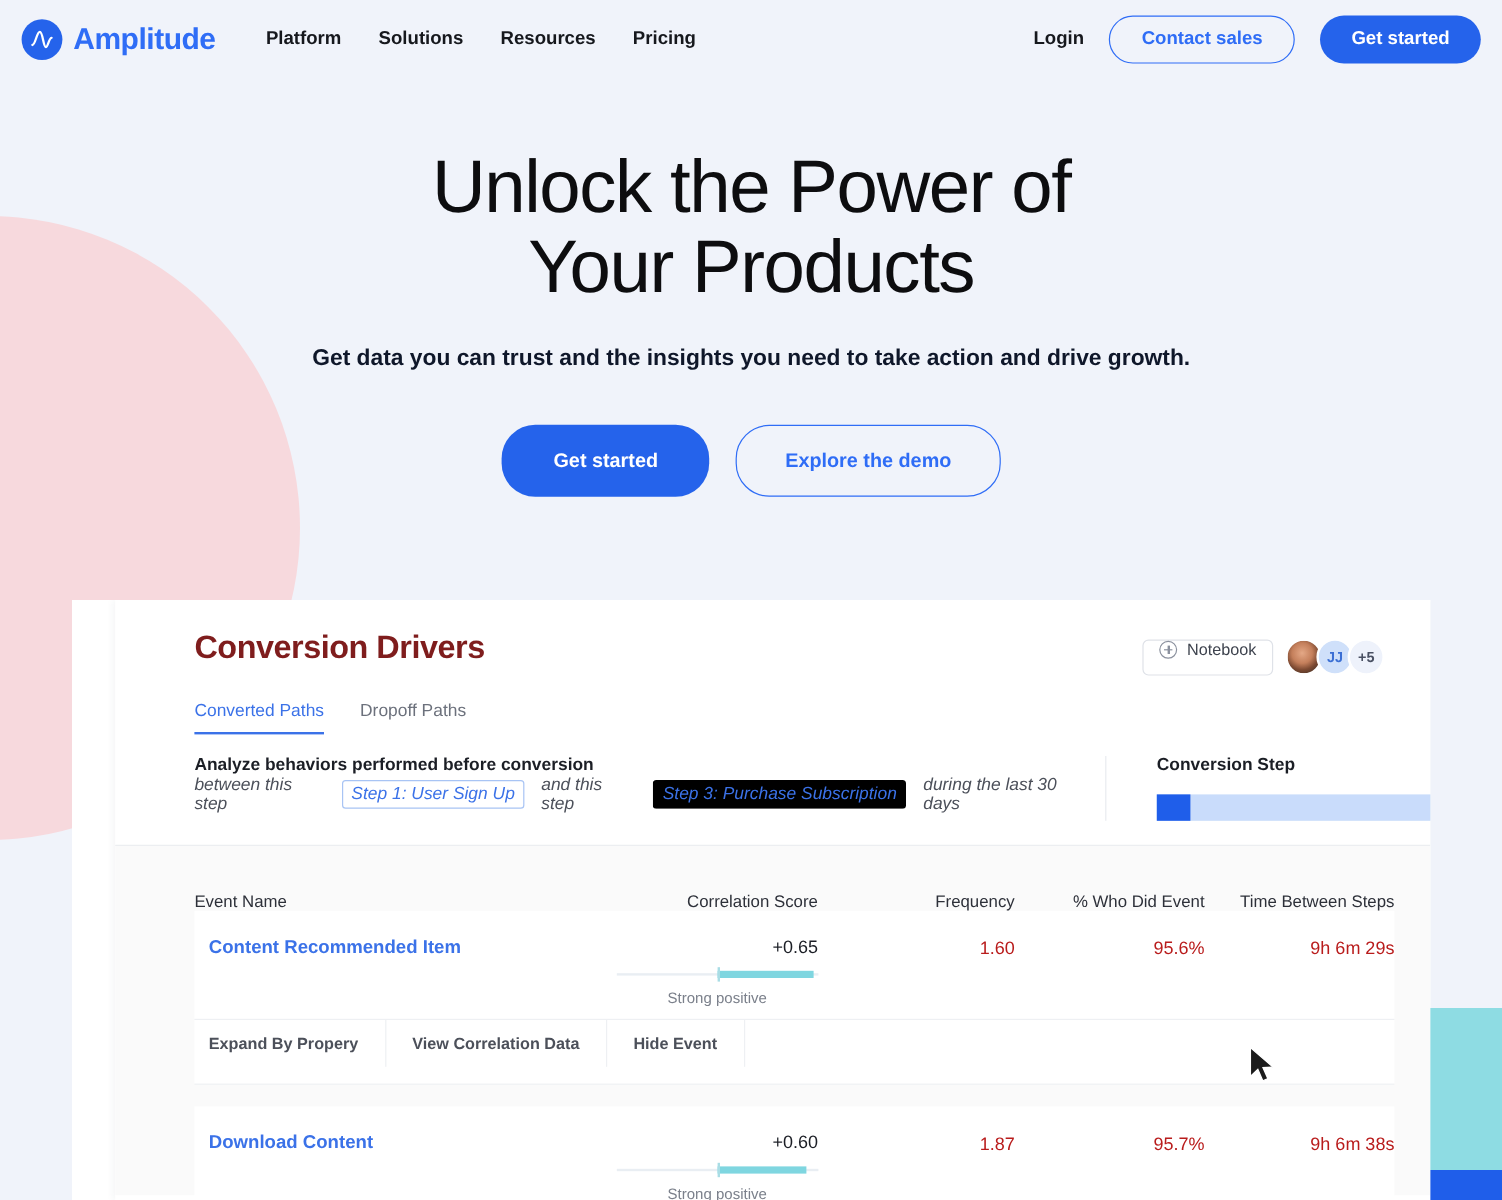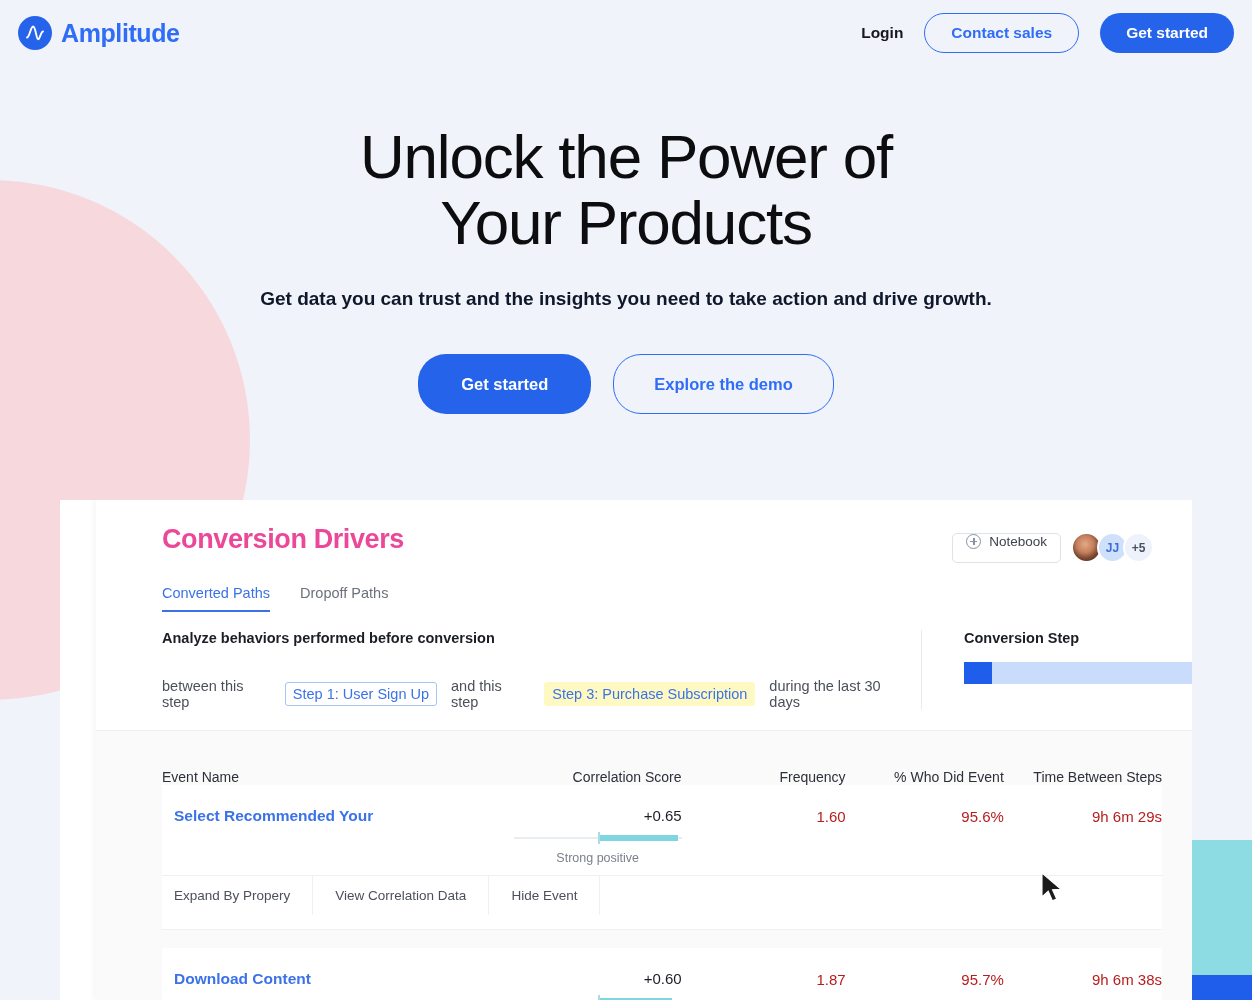--- a/index.html
+++ b/index.html
@@ -190,21 +190,21 @@
     height: 500px;
     background: #ffffff;
     box-shadow: -2px 0 6px rgba(40,50,80,0.05);
   }
   .dash-top {
     padding: 24px 38px 0 66px;
   }
   .dash-title {
     font-size: 27px;
     font-weight: 700;
-    color: #ec4899;
+    color: #7f1d1d;
     letter-spacing: -0.4px;
   }
   .dash-head-row {
     display: flex;
     align-items: flex-start;
   }
   .dash-head-actions {
     margin-left: auto;
     display: flex;
     align-items: center;
@@ -281,42 +281,43 @@
     width: 760px;
     padding-right: 11px;
     border-right: 1px solid #e9ebef;
   }
   .query-heading {
     font-size: 14.5px;
     font-weight: 700;
     color: #1b1e25;
   }
   .query-line {
-    margin-top: 32px;
+    margin-top: 0;
     display: flex;
     align-items: center;
     gap: 14px;
     font-size: 14.5px;
     color: #4c505a;
     flex-wrap: nowrap;
+    font-style: italic;
   }
   .chip {
     color: #3b72e8;
     font-size: 14.5px;
     padding: 3px 7px;
     border-radius: 3px;
     cursor: pointer;
     white-space: nowrap;
   }
   .chip-outlined {
     border: 1px solid #a8c4f4;
     background: #fff;
   }
   .chip-filled {
-    background: #fef9c3;
+    background: #000000;
     border: 1px solid transparent;
   }
   .query-right {
     flex: 1 1 auto;
     padding-left: 42px;
   }
   .conv-step-label {
     font-size: 14.5px;
     font-weight: 700;
     color: #1b1e25;
@@ -427,20 +428,21 @@
     padding-top: 1px;
   }
   .cell-freq { width: 168px; }
   .cell-pct  { width: 162px; }
   .cell-time { width: 162px; }
 
   .row-actions {
     display: flex;
     margin-top: 10px;
     border-top: 1px solid #eef0f3;
+    font-weight: bold;
   }
   .row-action {
     font-size: 13.5px;
     color: #4c505a;
     padding: 12px 22px;
     border-right: 1px solid #eef0f3;
     cursor: pointer;
     white-space: nowrap;
   }
   .row-action:first-child { padding-left: 12px; }
@@ -462,20 +464,26 @@
   <div class="header">
     <div class="logo-wrap">
       <span class="logo-mark">
         <svg width="22" height="22" viewBox="0 0 22 22">
           <path d="M3 15.5 C5.5 15.5 6.6 4.5 9.2 4.5 C11.7 4.5 12.1 17.2 14.2 17.2 C16 17.2 16.8 9.5 19 9.5" fill="none" stroke="#ffffff" stroke-width="1.9" stroke-linecap="round"></path>
         </svg>
       </span>
       <span class="logo-text">Amplitude</span>
     </div>
 
+    <div class="nav">
+      <span class="nav-item">Platform</span>
+      <span class="nav-item">Solutions</span>
+      <span class="nav-item">Resources</span>
+      <span class="nav-item">Pricing</span>
+    </div>
 
     <div class="header-right">
       <span class="login-link">Login</span>
       <span class="btn btn-outline">Contact sales</span>
       <span class="btn btn-solid">Get started</span>
     </div>
   </div>
 
   <div class="hero">
     <h1 class="hero-title">Unlock the Power of Your Products</h1>
@@ -532,21 +540,21 @@
         <div class="tbl-head">
           <div class="th col-event">Event Name</div>
           <div class="th col-corr">Correlation Score</div>
           <div class="th col-freq">Frequency</div>
           <div class="th col-pct">% Who Did Event</div>
           <div class="th col-time">Time Between Steps</div>
         </div>
 
         <div class="tbl-row">
           <div class="tbl-row-main">
-            <div class="cell-event">Select Recommended Your</div>
+            <div class="cell-event">Content Recommended Item</div>
             <div class="cell-corr">
               <div class="corr-value">+0.65</div>
               <div class="corr-bar-wrap">
                 <div class="corr-track"></div>
                 <div class="corr-fill" style="width:48%"></div>
                 <div class="corr-tick"></div>
               </div>
               <div class="corr-label">Strong positive</div>
             </div>
             <div class="cell-num cell-freq">1.60</div>

